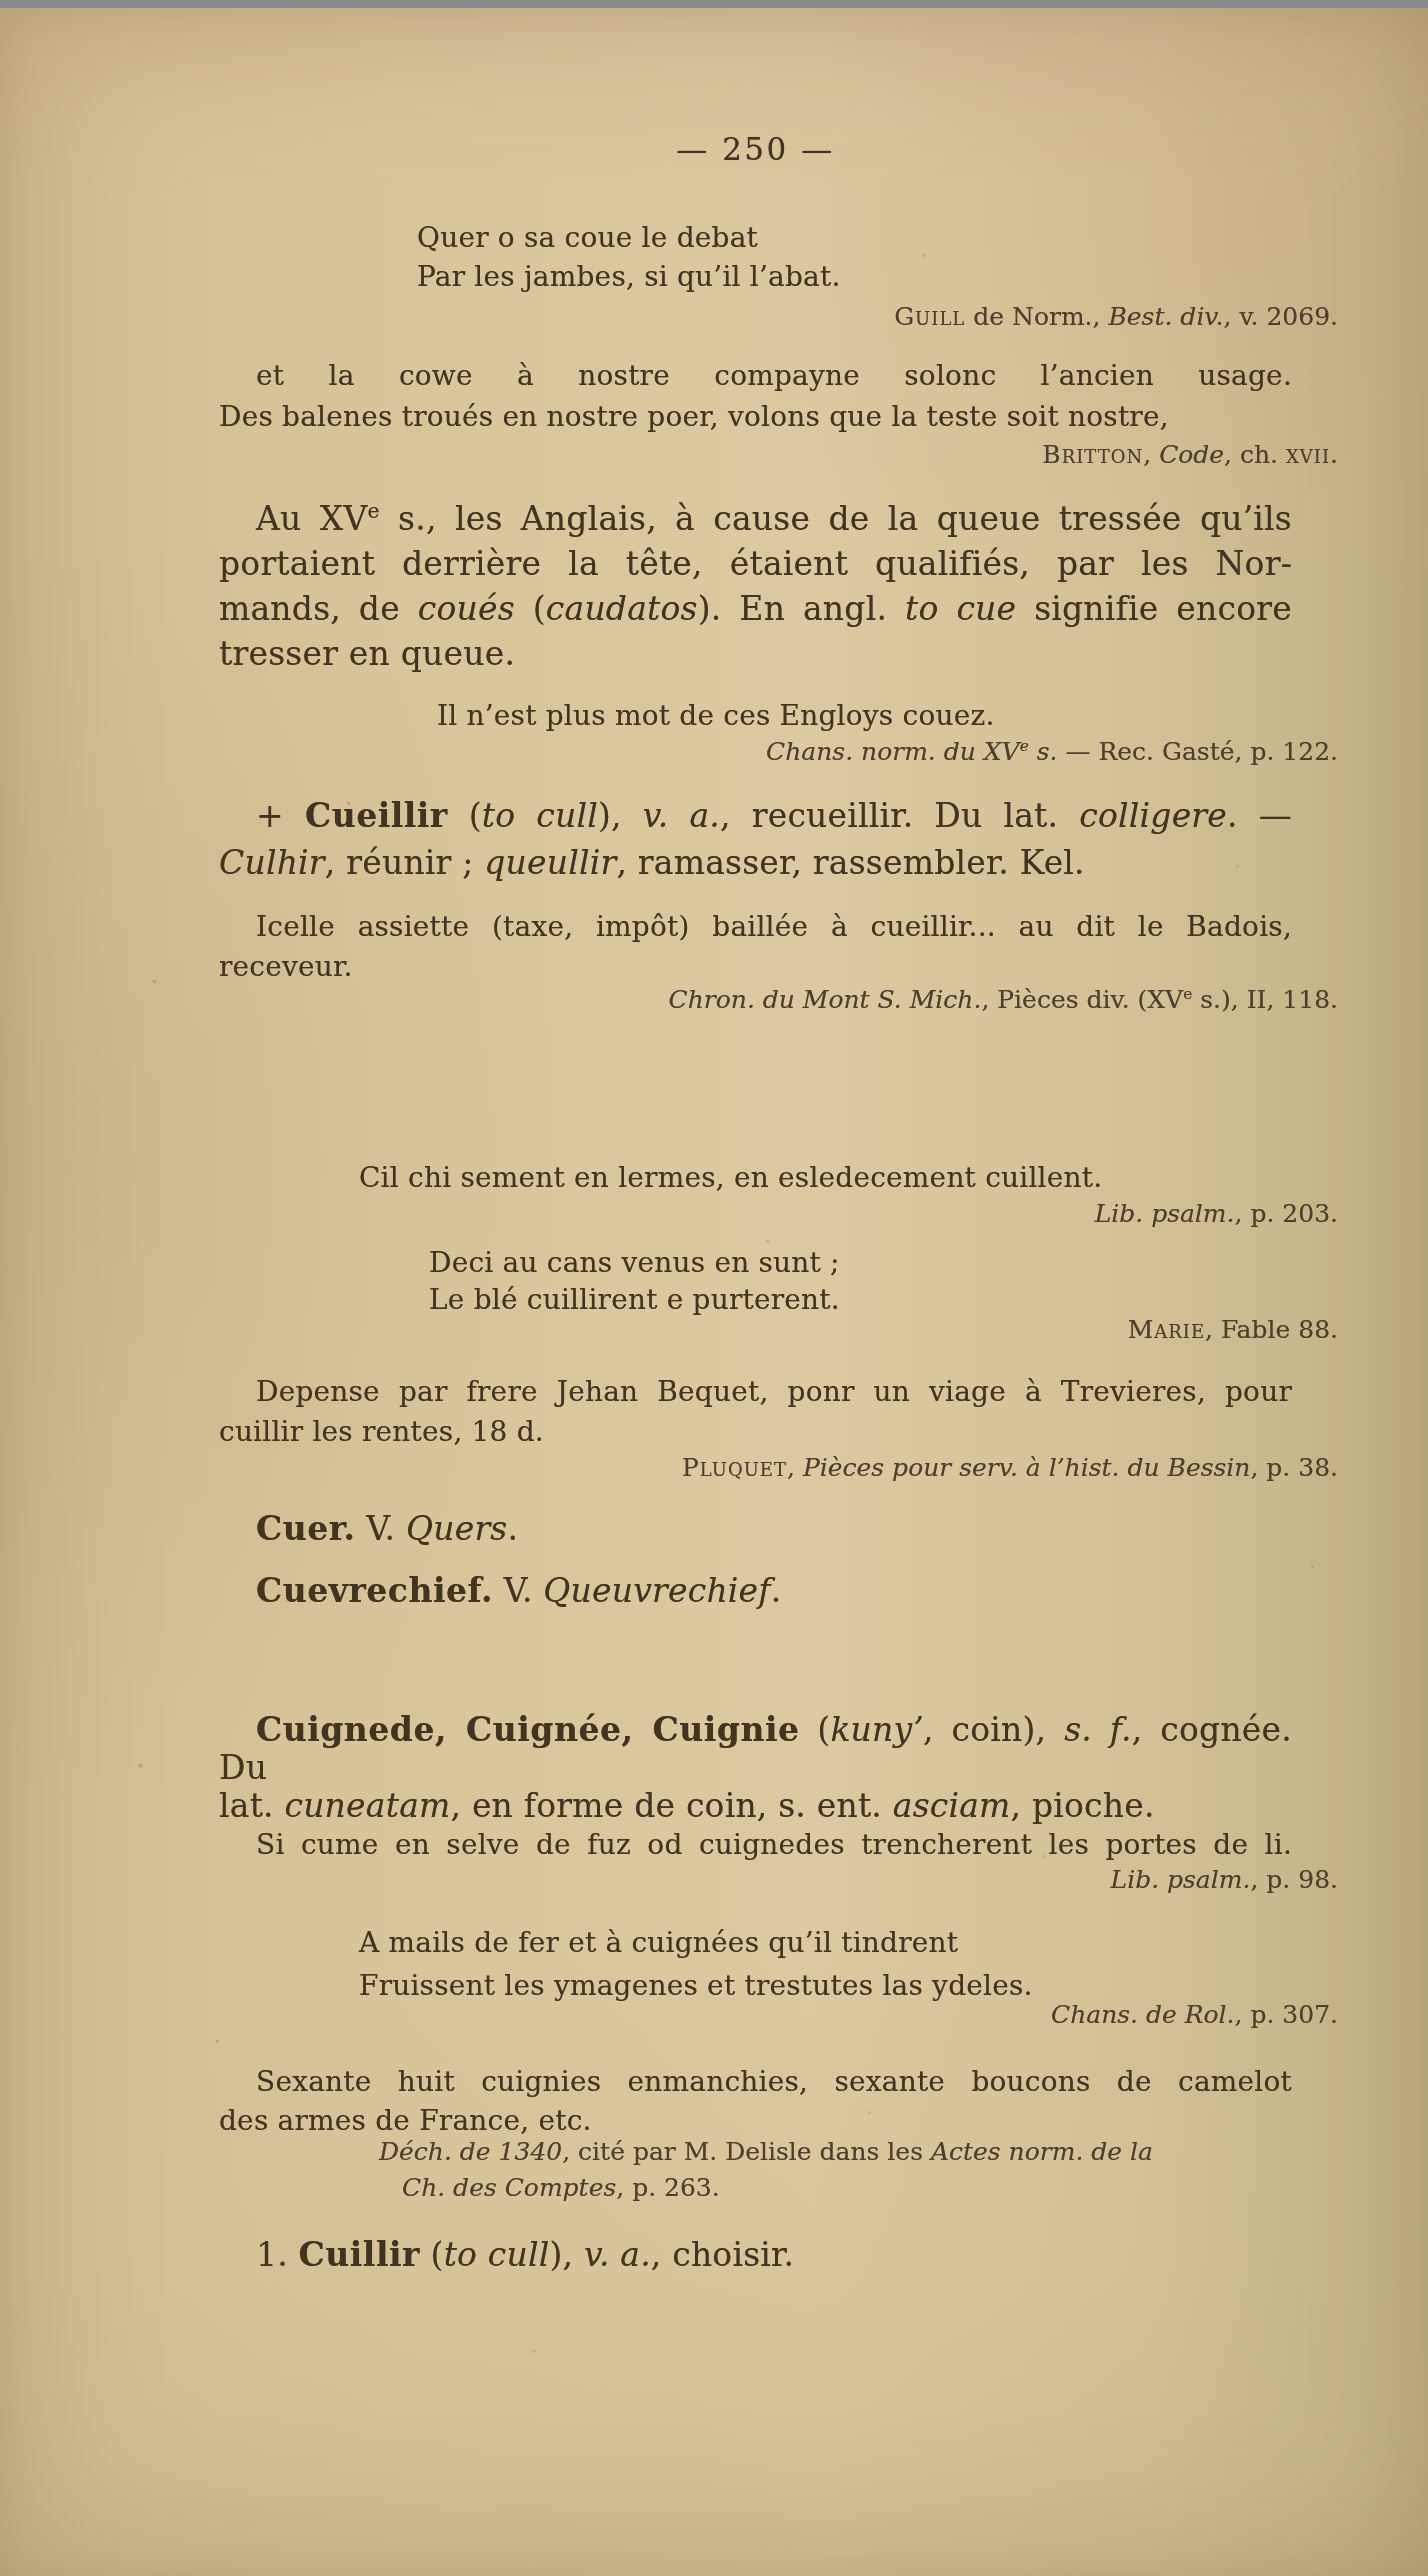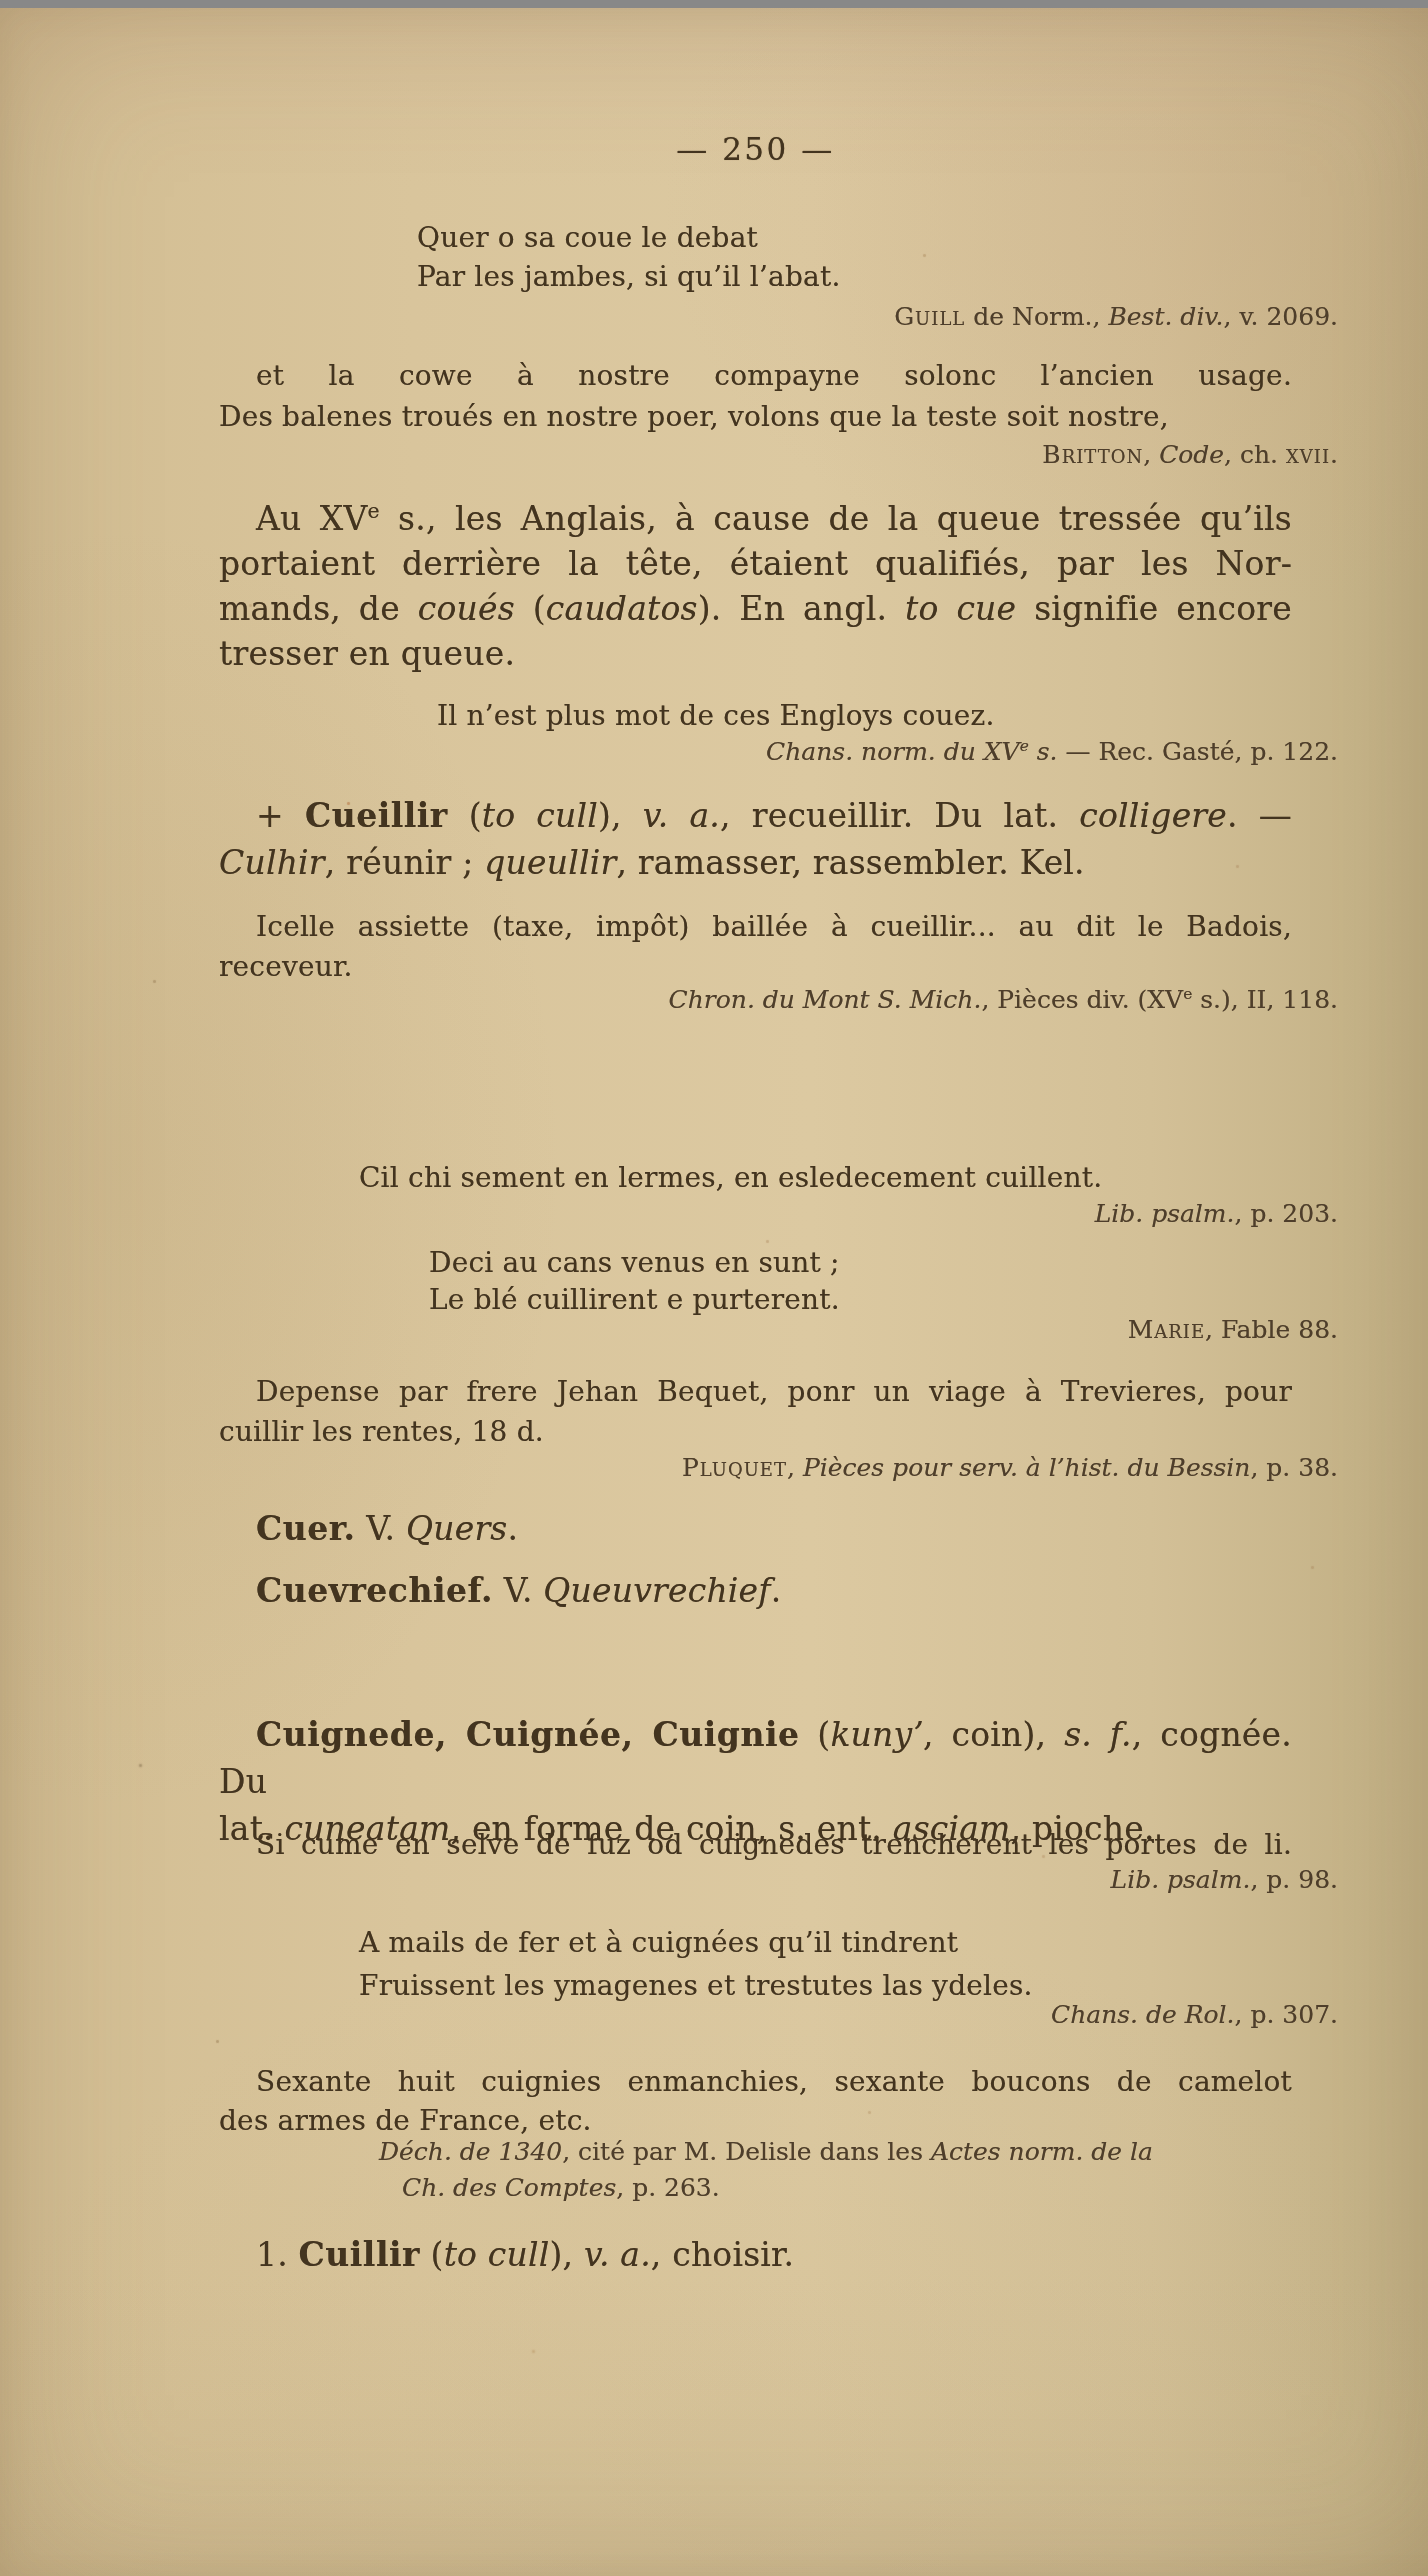--- a/index.html
+++ b/index.html
@@ -88,21 +88,21 @@
   #b-para5  { top:1032px; line-height:48px; }
   #b-verse3 { top:1150px; left:359px; }
   #b-attr5  { top:1189px; }
   #b-verse4 { top:1236px; left:429px; line-height:37px; }
   #b-attr6  { top:1305px; }
   #b-para6  { top:1364px; line-height:40px; }
   #b-attr7  { top:1443px; }
   #b-entry1 { top:1498px; }
   #b-entry2 { top:1564px; }
   #b-entry3 { top:1560px; }
-  #b-para7  { top:1703px; line-height:47px; }
+  #b-para7  { top:1703px; line-height:38px; }
   #b-para8  { top:1817px; }
   #b-attr8  { top:1855px; }
   #b-verse5 { top:1913px; left:359px; line-height:43px; }
   #b-attr9  { top:1990px; }
   #b-para9  { top:2054px; line-height:39px; }
   #b-attr10 { top:2126px; right:auto; left:379px; text-align:left; line-height:36px; }
   #b-attr10 .line + .line { padding-left:23px; }
   #b-entry4 { top:2224px; }
 </style>
 </head>

